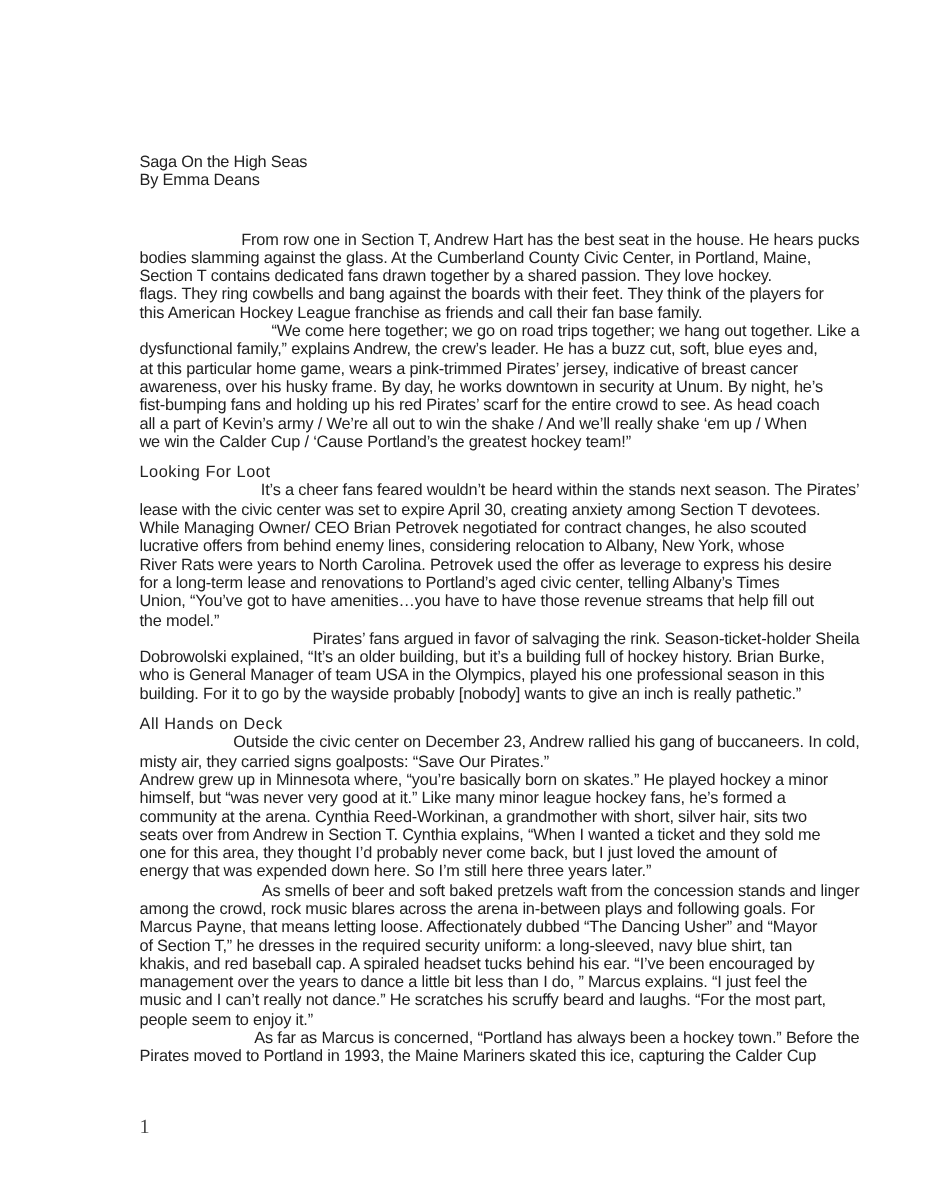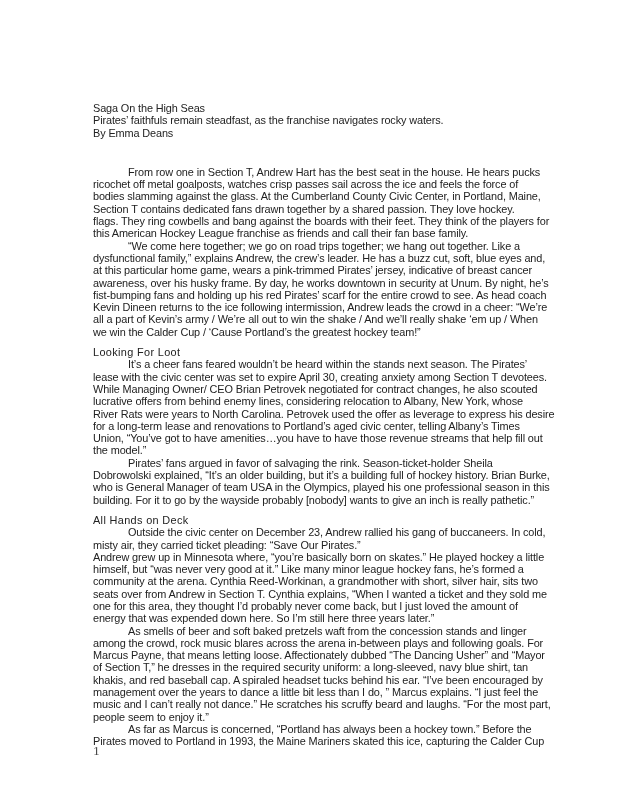--- a/index.html
+++ b/index.html
@@ -37,20 +37,21 @@
     white-space: pre;
   }
   .paragraph {
     margin: 0;
   }
   .line {
     white-space: pre;
   }
   .indent {
     padding-left: 35px;
+    text-align: right;
   }
   .heading {
     margin-top: 8px;
     letter-spacing: 0.35px;
     white-space: pre;
   }
   .page-number {
     position: absolute;
     left: 93px;
     top: 743px;
@@ -59,41 +60,38 @@
     color: #4a4a4a;
   }
 </style>
 </head>
 <body>
 
 <div class="page">
   <div class="article">
     <div class="header-block">
       <div class="line">Saga On the High Seas</div>
-      <div class="line">Pirates’ faithfuls remain steadfast, as the franchise navigates rocky waters.</div>
       <div class="line">By Emma Deans</div>
     </div>
     <div>
         <div class="paragraph">
           <div class="line indent">From row one in Section T, Andrew Hart has the best seat in the house. He hears pucks</div>
-          <div class="line">ricochet off metal goalposts, watches crisp passes sail across the ice and feels the force of</div>
           <div class="line">bodies slamming against the glass. At the Cumberland County Civic Center, in Portland, Maine,</div>
           <div class="line">Section T contains dedicated fans drawn together by a shared passion. They love hockey.</div>
         </div>
         <div class="paragraph">
           <div class="line">flags. They ring cowbells and bang against the boards with their feet. They think of the players for</div>
           <div class="line">this American Hockey League franchise as friends and call their fan base family.</div>
         </div>
         <div class="paragraph">
           <div class="line indent">“We come here together; we go on road trips together; we hang out together. Like a</div>
           <div class="line">dysfunctional family,” explains Andrew, the crew’s leader. He has a buzz cut, soft, blue eyes and,</div>
           <div class="line">at this particular home game, wears a pink-trimmed Pirates’ jersey, indicative of breast cancer</div>
           <div class="line">awareness, over his husky frame. By day, he works downtown in security at Unum. By night, he’s</div>
           <div class="line">fist-bumping fans and holding up his red Pirates’ scarf for the entire crowd to see. As head coach</div>
-          <div class="line">Kevin Dineen returns to the ice following intermission, Andrew leads the crowd in a cheer: “We’re</div>
           <div class="line">all a part of Kevin’s army / We’re all out to win the shake / And we’ll really shake ‘em up / When</div>
           <div class="line">we win the Calder Cup / ‘Cause Portland’s the greatest hockey team!”</div>
         </div>
         <div class="heading">Looking For Loot</div>
         <div class="paragraph">
           <div class="line indent">It’s a cheer fans feared wouldn’t be heard within the stands next season. The Pirates’</div>
           <div class="line">lease with the civic center was set to expire April 30, creating anxiety among Section T devotees.</div>
           <div class="line">While Managing Owner/ CEO Brian Petrovek negotiated for contract changes, he also scouted</div>
           <div class="line">lucrative offers from behind enemy lines, considering relocation to Albany, New York, whose</div>
           <div class="line">River Rats were years to North Carolina. Petrovek used the offer as leverage to express his desire</div>
@@ -103,24 +101,24 @@
         </div>
         <div class="paragraph">
           <div class="line indent">Pirates’ fans argued in favor of salvaging the rink. Season-ticket-holder Sheila</div>
           <div class="line">Dobrowolski explained, “It’s an older building, but it’s a building full of hockey history. Brian Burke,</div>
           <div class="line">who is General Manager of team USA in the Olympics, played his one professional season in this</div>
           <div class="line">building. For it to go by the wayside probably [nobody] wants to give an inch is really pathetic.”</div>
         </div>
         <div class="heading">All Hands on Deck</div>
         <div class="paragraph">
           <div class="line indent">Outside the civic center on December 23, Andrew rallied his gang of buccaneers. In cold,</div>
-          <div class="line">misty air, they carried ticket pleading: “Save Our Pirates.”</div>
+          <div class="line">misty air, they carried signs goalposts: “Save Our Pirates.”</div>
         </div>
         <div class="paragraph">
-          <div class="line">Andrew grew up in Minnesota where, “you’re basically born on skates.” He played hockey a little</div>
+          <div class="line">Andrew grew up in Minnesota where, “you’re basically born on skates.” He played hockey a minor</div>
           <div class="line">himself, but “was never very good at it.” Like many minor league hockey fans, he’s formed a</div>
           <div class="line">community at the arena. Cynthia Reed-Workinan, a grandmother with short, silver hair, sits two</div>
           <div class="line">seats over from Andrew in Section T. Cynthia explains, “When I wanted a ticket and they sold me</div>
           <div class="line">one for this area, they thought I’d probably never come back, but I just loved the amount of</div>
           <div class="line">energy that was expended down here. So I’m still here three years later.”</div>
         </div>
         <div class="paragraph">
           <div class="line indent">As smells of beer and soft baked pretzels waft from the concession stands and linger</div>
           <div class="line">among the crowd, rock music blares across the arena in-between plays and following goals. For</div>
           <div class="line">Marcus Payne, that means letting loose. Affectionately dubbed “The Dancing Usher” and “Mayor</div>

